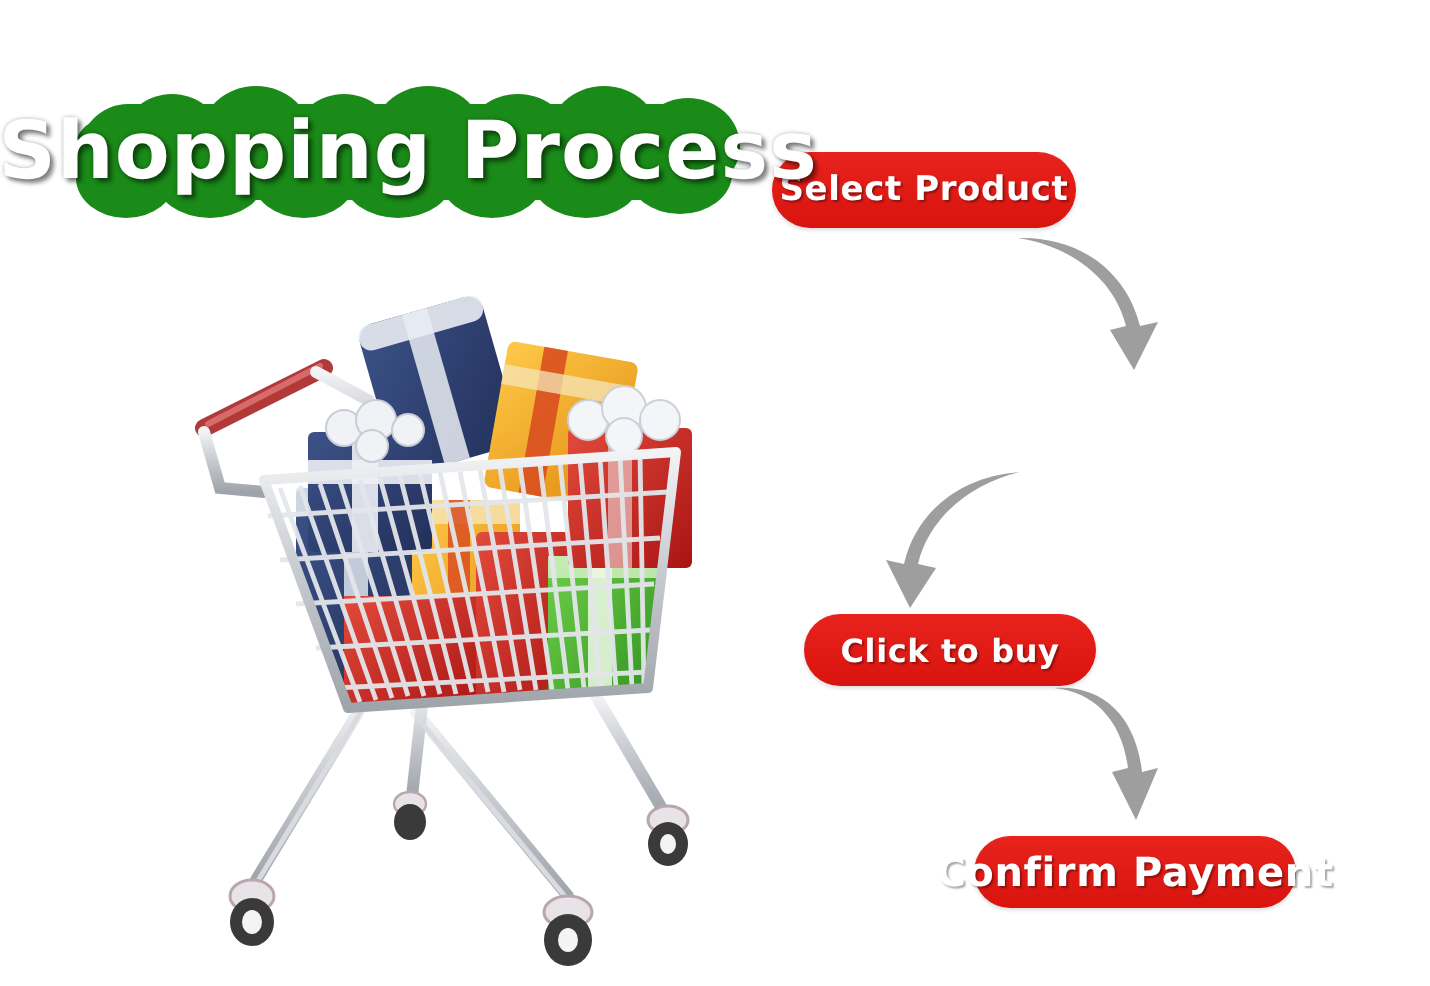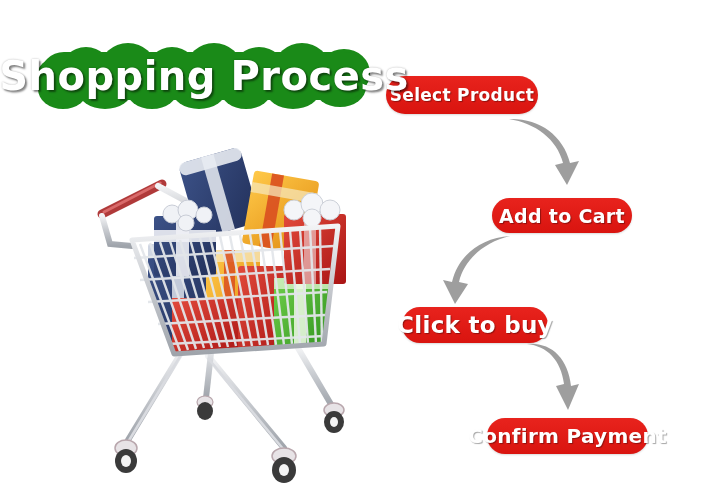--- a/index.html
+++ b/index.html
@@ -69,21 +69,21 @@
     color: #ffffff;
     font-family: "DejaVu Sans", sans-serif;
     font-weight: bold;
     letter-spacing: 0.3px;
     text-shadow: 1px 1px 1px rgba(0,0,0,0.35);
     white-space: nowrap;
     box-shadow: 0 1px 2px rgba(0,0,0,0.15);
   }
   #pill-select  { left:386px; top:76px;  width:152px; height:38px; font-size:17px; }
   #pill-cart    { left:492px; top:198px; width:140px; height:35px; font-size:19px; }
-  #pill-buy     { left:402px; top:307px; width:146px; height:36px; font-size:23px; }
+  #pill-buy     { left:402px; top:307px; width:146px; height:36px; font-size:16px; }
   #pill-confirm { left:487px; top:418px; width:161px; height:36px; font-size:20px; }
 
   
   .arrow { position: absolute; }
   #arrow-1 { left: 505px; top: 113px; }
   #arrow-2 { left: 430px; top: 232px; }
   #arrow-3 { left: 525px; top: 340px; }
 
   
   #cart-photo {
@@ -265,23 +265,20 @@
       <g stroke="url(#metal)" stroke-width="5" fill="none" stroke-linejoin="round">
         <path d="M44,92 L250,78 L236,196 L86,206 Z"></path>
       </g>
     </svg>
   </div>
 
   <div class="pill" id="pill-select">
     <span>Select Product</span>
   </div>
 
-  <div class="pill" id="pill-cart">
-    <span>Add to Cart</span>
-  </div>
 
   <div class="pill" id="pill-buy">
     <span>Click to buy</span>
   </div>
 
   <div class="pill" id="pill-confirm">
     <span>Confirm Payment</span>
   </div>
 
   <div class="arrow" id="arrow-1">

